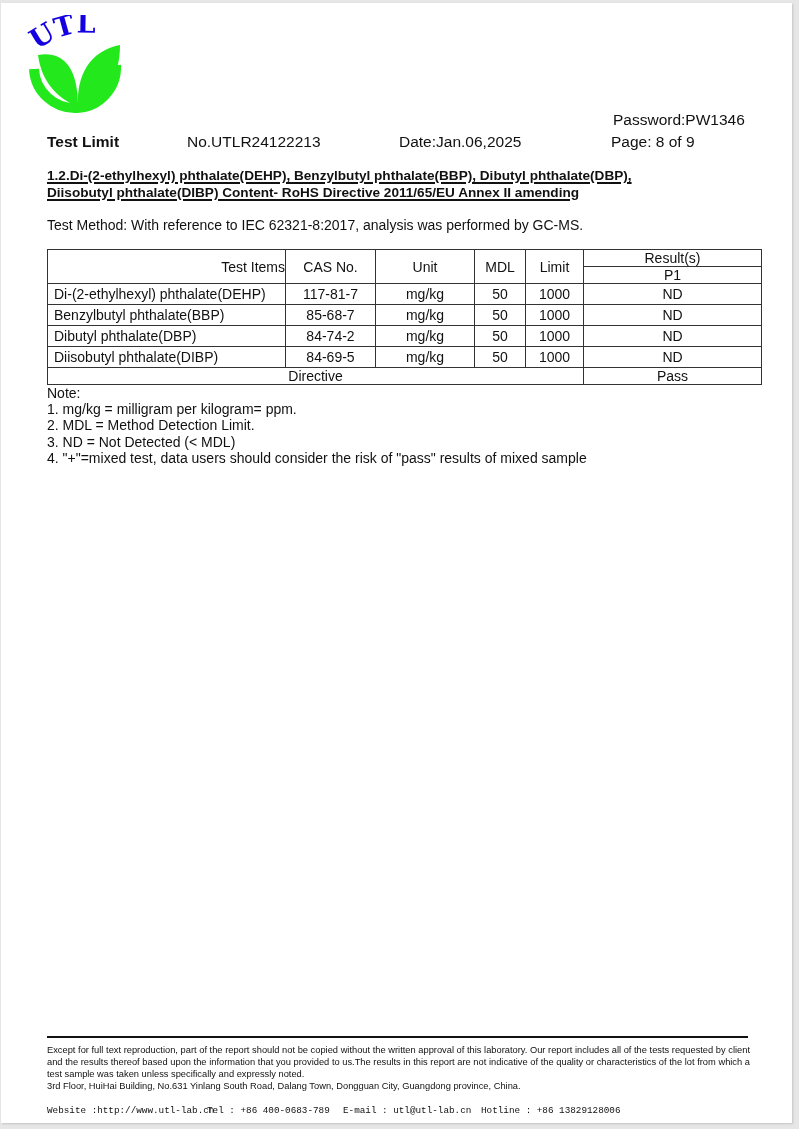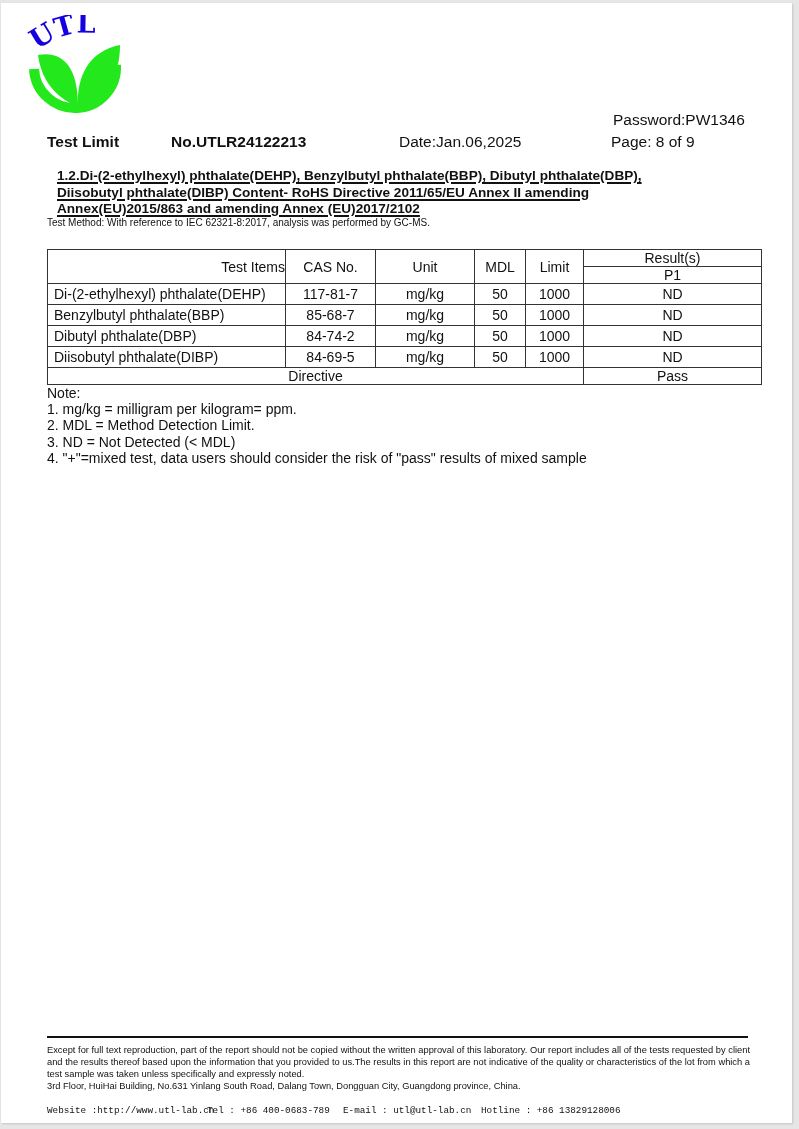--- a/index.html
+++ b/index.html
@@ -18,29 +18,29 @@
       background: #ffffff;
       box-shadow: 1px 1px 2px rgba(0,0,0,0.15);
     }
     .logo { position: absolute; left: 19px; top: 12px; width: 110px; height: 110px; }
 
     .abs { position: absolute; white-space: nowrap; }
     .hdr { font-size: 15.5px; }
     .bold { font-weight: bold; }
 
     .section-title {
-      position: absolute; left: 56px; top: 165px; width: 700px;
+      position: absolute; left: 46px; top: 165px; width: 700px;
       font-size: 13.6px; font-weight: bold; line-height: 16.5px;
       text-decoration: underline; text-decoration-thickness: 1.5px;
       text-underline-offset: 2px;
     }
     .section-title div { white-space: nowrap; }
     .test-method {
       position: absolute; left: 46px; top: 214px;
-      font-size: 10px; white-space: nowrap;
+      font-size: 14px; white-space: nowrap;
     }
 
     table.results {
       position: absolute; left: 46px; top: 246px;
       border-collapse: collapse;
       font-size: 14px;
     }
     table.results td {
       border: 1px solid #333;
       padding: 0;
@@ -88,28 +88,27 @@
 
     <path d="M 58 92 C 56 60 70 36 100 30 C 100 62 86 82 58 92 Z" fill="#22e81c"></path>
 
     <text font-family="'DejaVu Serif', serif" font-weight="bold" font-size="27" fill="#1400e0">
       <textPath href="#arc" startOffset="4">UTL</textPath>
     </text>
   </svg>
 
   <div class="abs hdr" style="left:612px; top:108px;">Password:PW1346</div>
   <div class="abs hdr bold" style="left:46px; top:130px;">Test Limit</div>
-  <div class="abs hdr" style="left:170px; top:130px;font-weight:bold;">No.UTLR24122213</div>
+  <div class="abs hdr" style="left:186px; top:130px;">No.UTLR24122213</div>
   <div class="abs hdr" style="left:398px; top:130px;">Date:Jan.06,2025</div>
   <div class="abs hdr" style="left:610px; top:130px;">Page: 8 of 9</div>
 
   <div class="section-title">
     <div>1.2.Di-(2-ethylhexyl) phthalate(DEHP), Benzylbutyl phthalate(BBP), Dibutyl phthalate(DBP), </div>
     <div>Diisobutyl phthalate(DIBP) Content- RoHS Directive 2011/65/EU Annex II amending </div>
-    <div>Annex(EU)2015/863 and amending Annex (EU)2017/2102</div>
   </div>
   <div class="test-method">Test Method: With reference to IEC 62321-8:2017, analysis was performed by GC-MS.</div>
 
   <table class="results">
     <tbody>
         <tr class="hsub">
       <td class="c1" rowspan="2" style="height:33px;text-align:right;">Test Items</td>
       <td class="c2" rowspan="2">CAS No.</td>
       <td class="c3" rowspan="2">Unit</td>
       <td class="c4" rowspan="2">MDL</td>

